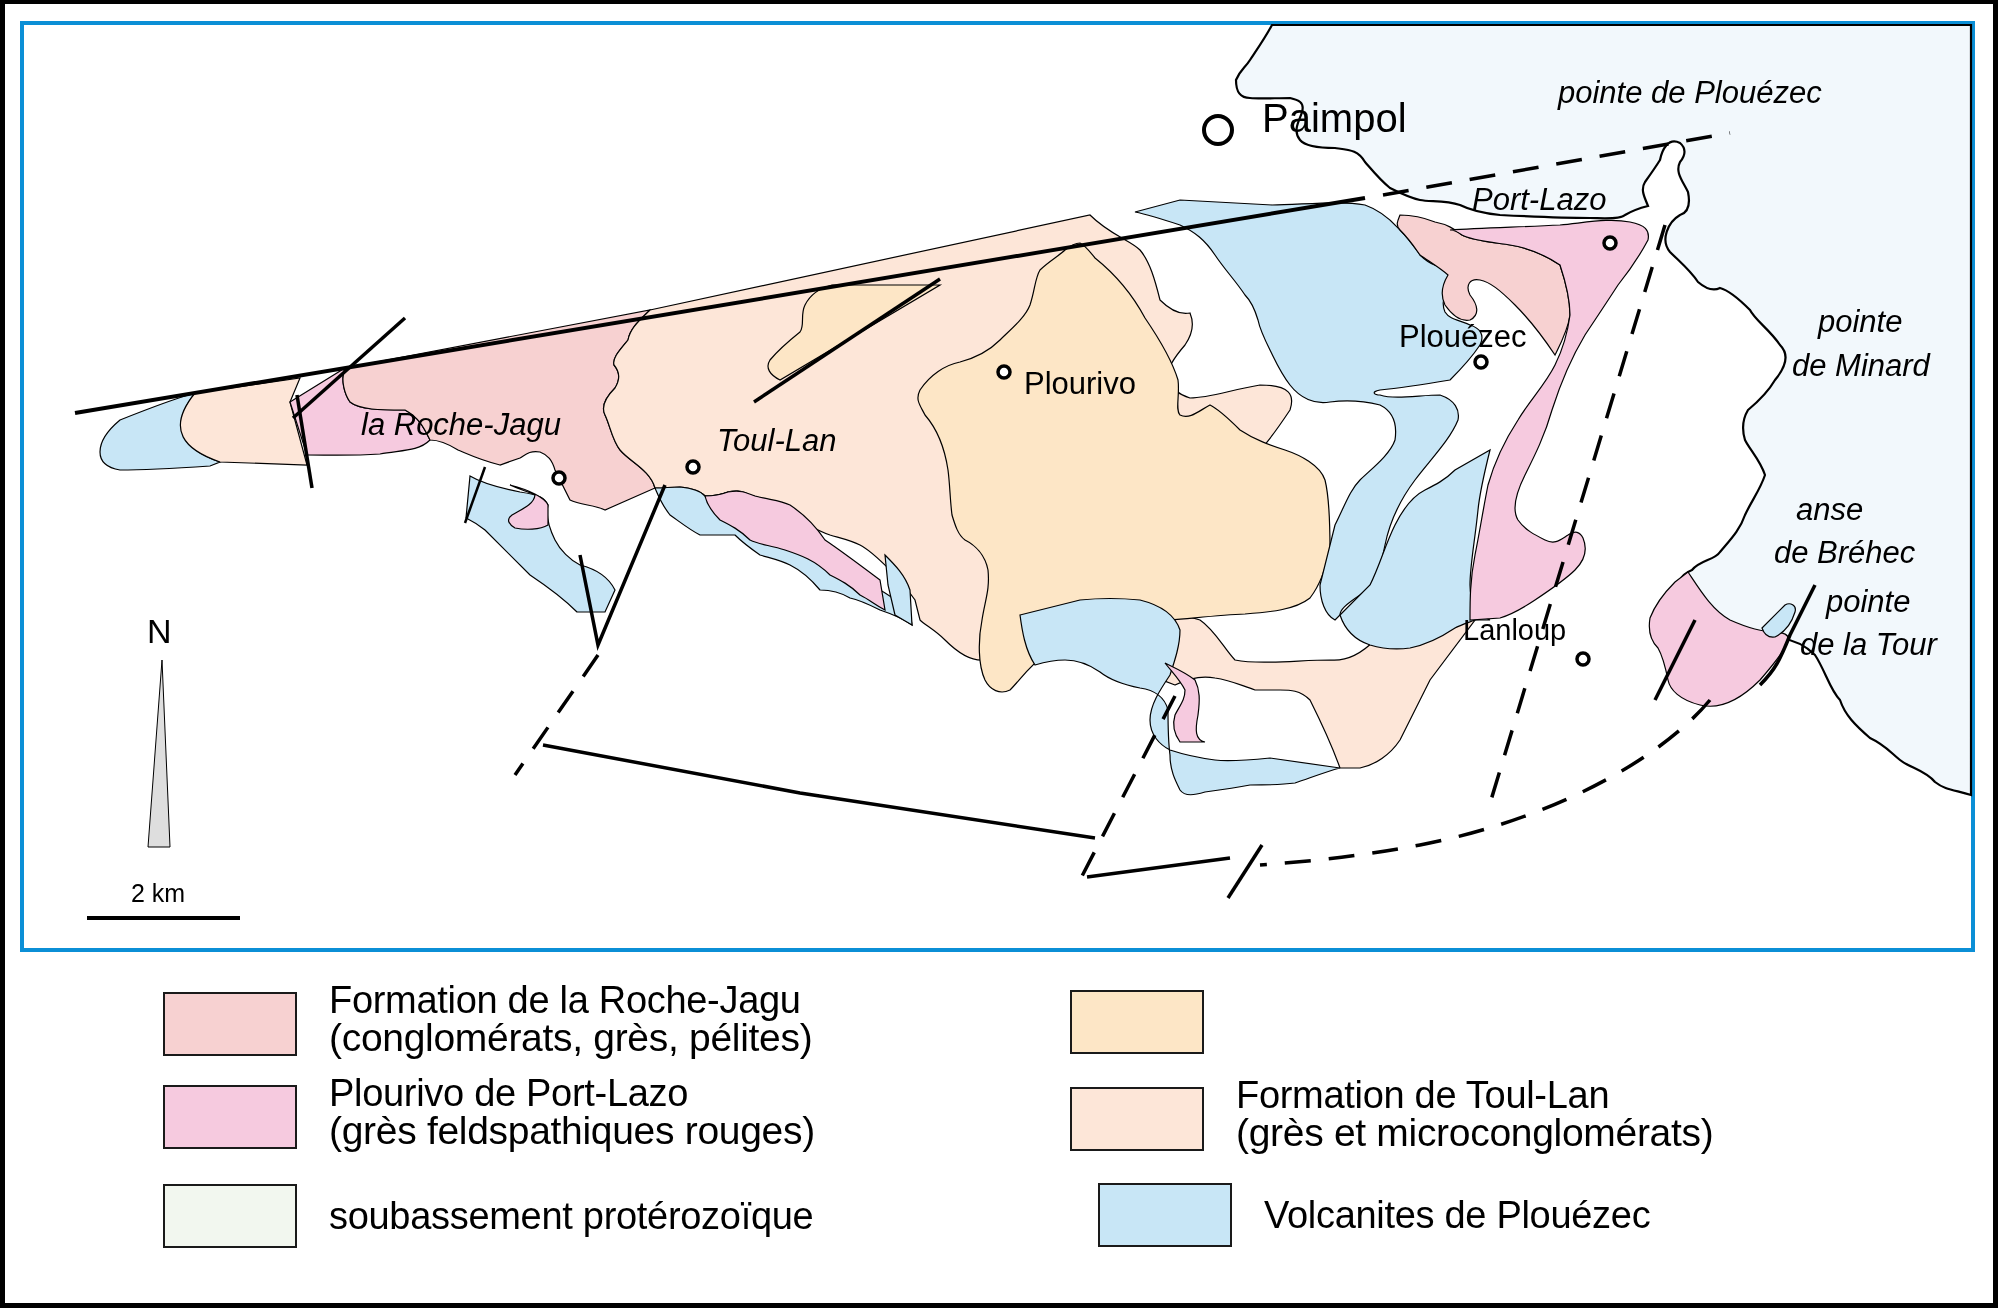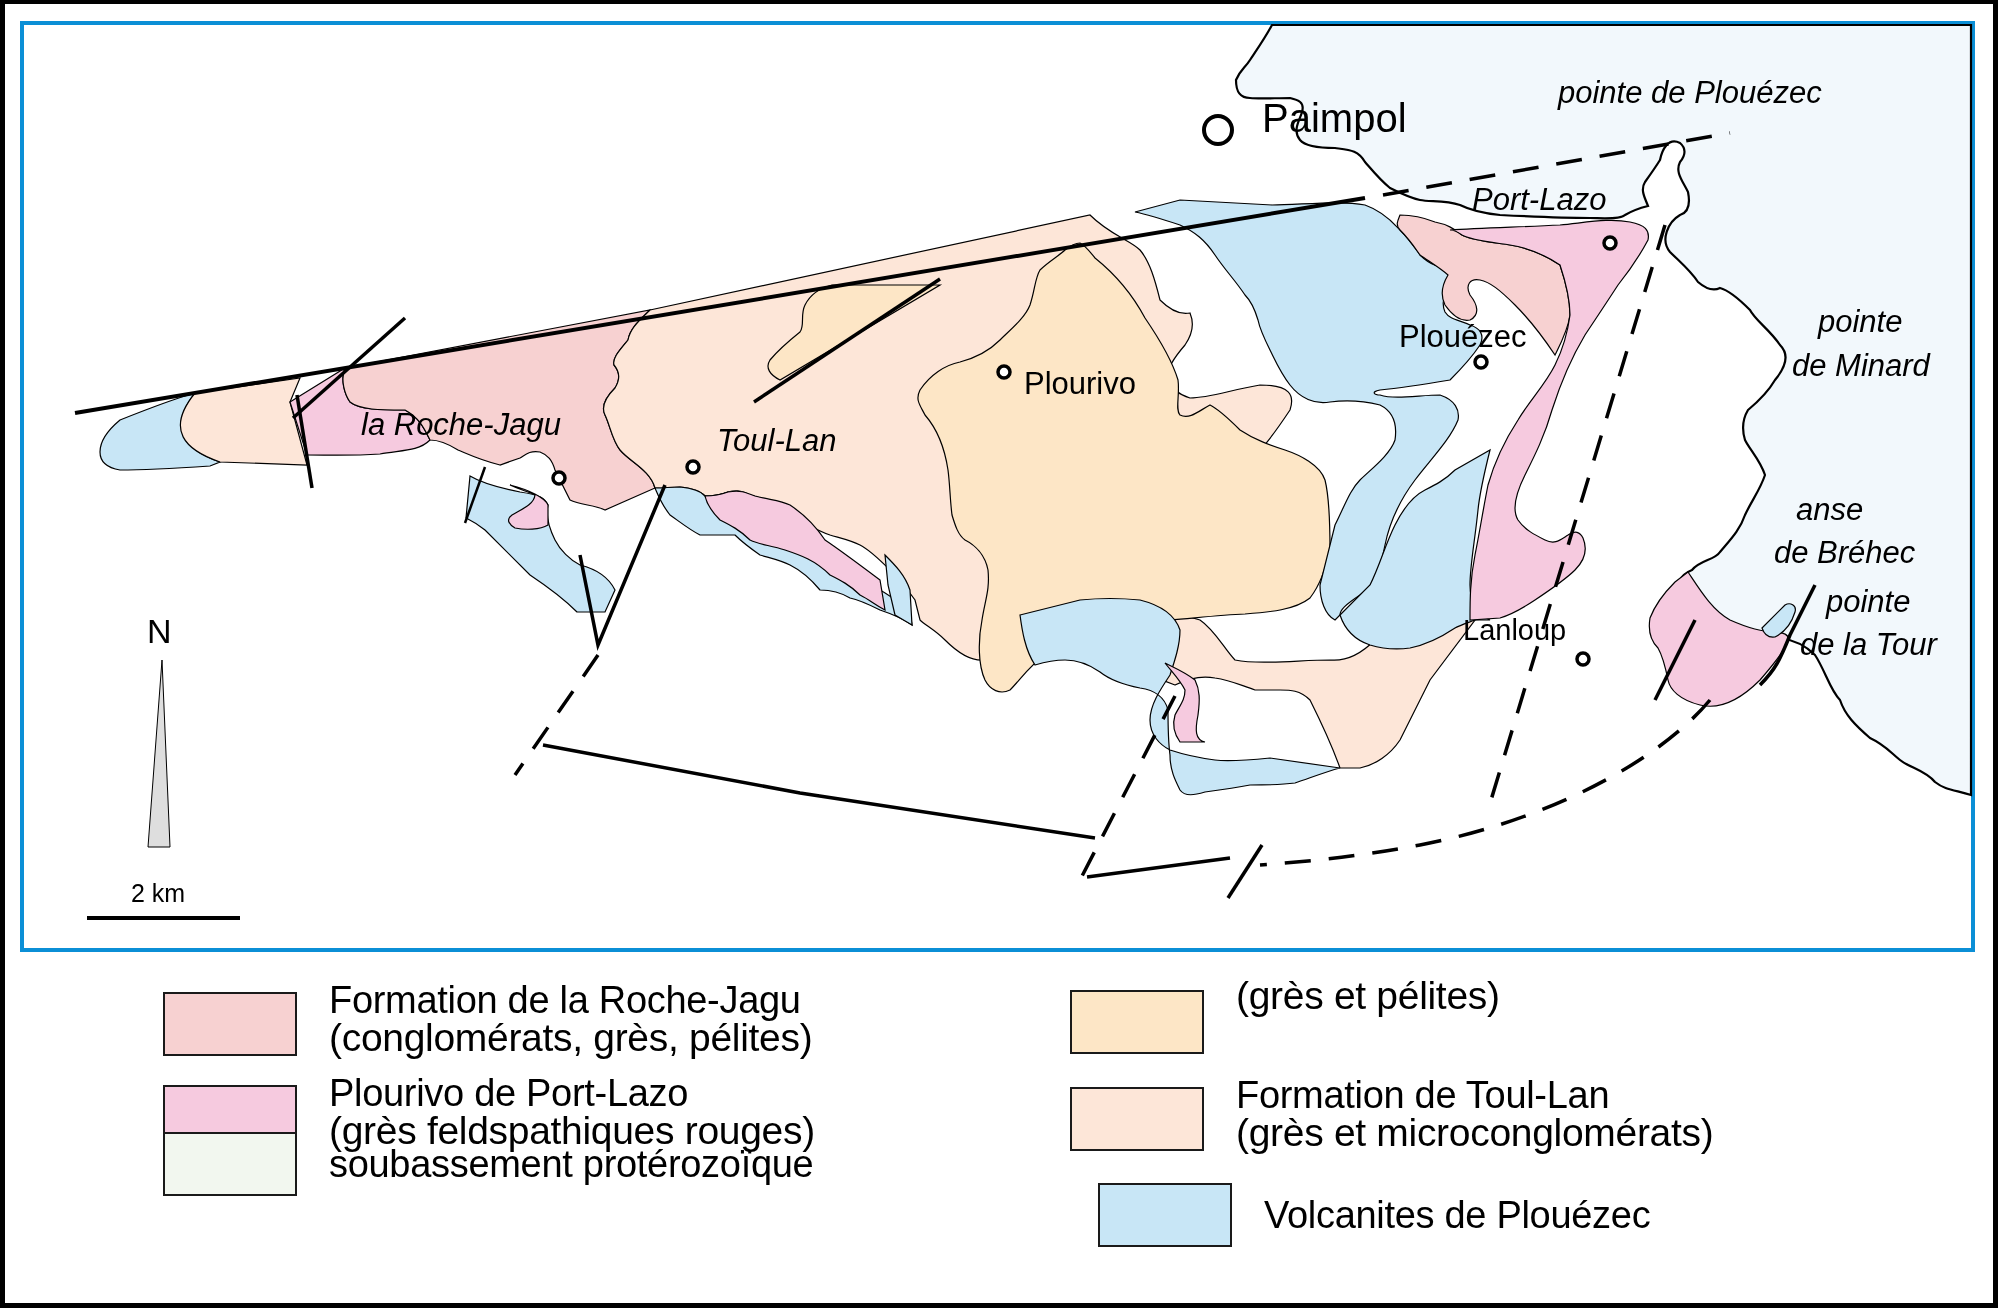--- a/index.html
+++ b/index.html
@@ -212,30 +212,29 @@
       <span class="legend-sub">(conglomérats, grès, pélites)</span>
     </div>
   </div>
   <div class="legend-item" style="left:163px; top:1085px;">
     <div class="swatch" style="background:#f6cadf"></div>
     <div class="legend-text" style="margin-top:-12px;">
       <span class="legend-title">Plourivo de Port-Lazo</span>
       <span class="legend-sub">(grès feldspathiques rouges)</span>
     </div>
   </div>
-  <div class="legend-item" style="left:163px; top:1132px;">
+  <div class="legend-item" style="left:163px; top:1184px;">
     <div class="swatch" style="background:#f2f7ef"></div>
     <div class="legend-text">
       <span class="legend-single">soubassement protérozoïque</span>
     </div>
   </div>
   <div class="legend-item" style="left:1070px; top:990px;">
     <div class="swatch" style="background:#fde6c6"></div>
     <div class="legend-text" style="margin-top:-12px;">
-      <span class="legend-sub">(grès et pélites)</span>
     </div>
   </div>
   <div class="legend-item" style="left:1070px; top:1087px;">
     <div class="swatch" style="background:#fde6d8"></div>
     <div class="legend-text" style="margin-top:-12px;">
       <span class="legend-title">Formation de Toul-Lan</span>
       <span class="legend-sub">(grès et microconglomérats)</span>
     </div>
   </div>
   <div class="legend-item" style="left:1070px; top:1183px;margin-left:28px;">

